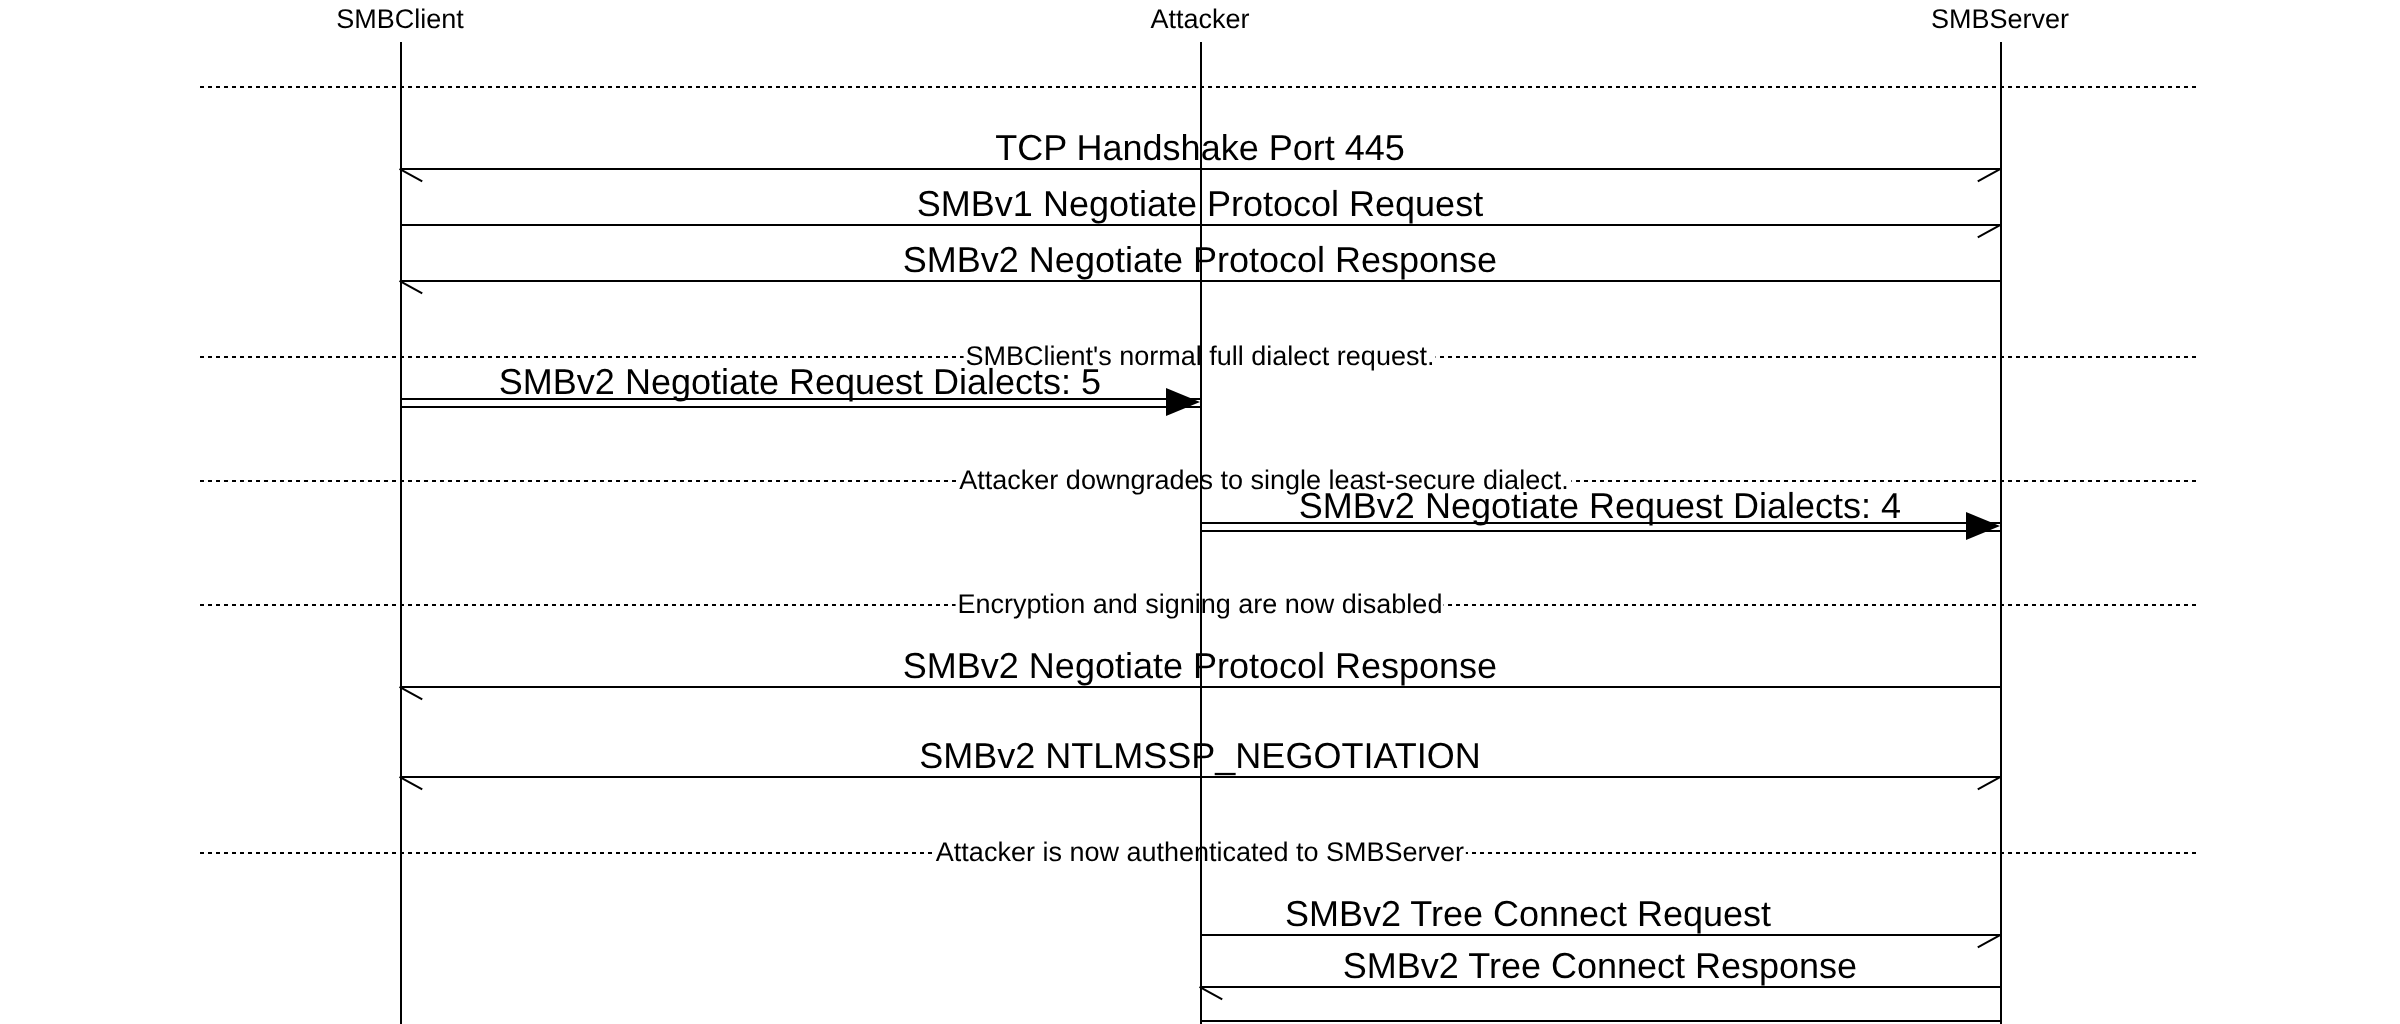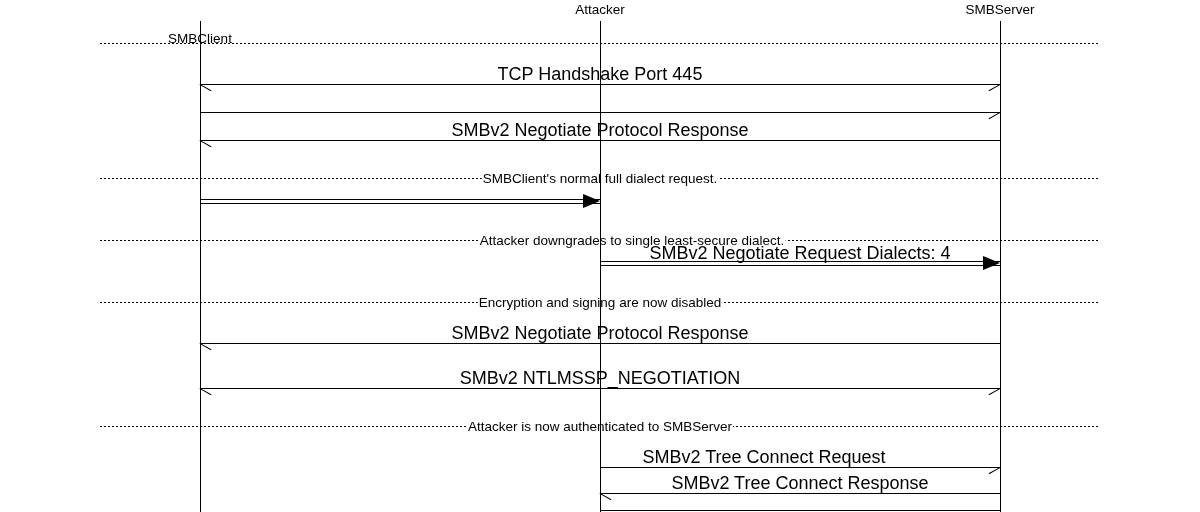--- a/index.html
+++ b/index.html
@@ -17,46 +17,48 @@
            border-top:1px solid #000;border-bottom:1px solid #000;}
   .mlabel{position:absolute;transform:translateX(-50%);font-size:18px;line-height:15px;
           height:15px;white-space:nowrap;z-index:5;}
   .ahead{position:absolute;width:13px;height:1px;background:#000;z-index:4;}
   .tri{position:absolute;width:0;height:0;z-index:4;}
 </style>
 </head>
 <body>
 
 <div id="stage">
-    <div class="plabel" style="left: 200px; top: 2px; margin-top: 29px;">SMBClient</div>
+    <div class="plabel" style="left: 200px; top: 2px;">SMBClient</div>
     <div class="lifeline" style="left: 200px; top: 21px;"></div>
     <div class="plabel" style="left: 600px; top: 2px;">Attacker</div>
     <div class="lifeline" style="left: 600px; top: 21px;"></div>
     <div class="plabel" style="left: 1000px; top: 2px;">SMBServer</div>
     <div class="lifeline" style="left: 1000px; top: 21px;"></div>
     <div class="divline" style="top: 43px; left: 100px; width: 1000px;"></div>
     <div class="divline" style="top: 178px; left: 100px; width: 1000px;"></div>
     <div class="divlabel" style="left: 600px; top: 178px;">SMBClient's normal full dialect request.</div>
     <div class="divline" style="top: 240px; left: 100px; width: 1000px;"></div>
     <div class="divlabel" style="left: 632px; top: 240px;">Attacker downgrades to single least-secure dialect.</div>
     <div class="divline" style="top: 302px; left: 100px; width: 1000px;"></div>
     <div class="divlabel" style="left: 600px; top: 302px;">Encryption and signing are now disabled</div>
     <div class="divline" style="top: 426px; left: 100px; width: 1000px;"></div>
     <div class="divlabel" style="left: 600px; top: 426px;">Attacker is now authenticated to SMBServer</div>
     <div class="mline" style="left: 200px; top: 84px; width: 800px;"></div>
     <div class="ahead" style="left: 200px; top: 84px; transform-origin: 0px 0px; transform: rotate(29deg);"></div>
     <div class="ahead" style="left: 987px; top: 84px; transform-origin: 100% 0px; transform: rotate(-29deg);"></div>
     <div class="mlabel" style="left: 600px; top: 67px;">TCP Handshake Port 445</div>
     <div class="mline" style="left: 200px; top: 112px; width: 800px;"></div>
     <div class="ahead" style="left: 987px; top: 112px; transform-origin: 100% 0px; transform: rotate(-29deg);"></div>
+    <div class="mlabel" style="left: 600px; top: 95px;">SMBv1 Negotiate Protocol Request</div>
     <div class="mline" style="left: 200px; top: 140px; width: 800px;"></div>
     <div class="ahead" style="left: 200px; top: 140px; transform-origin: 0px 0px; transform: rotate(29deg);"></div>
     <div class="mlabel" style="left: 600px; top: 123px;">SMBv2 Negotiate Protocol Response</div>
     <div class="mdouble" style="left: 200px; top: 199px; width: 400px;"></div>
     <div class="tri" style="top: 194px; border-top: 7px solid transparent; border-bottom: 7px solid transparent; left: 583px; border-left: 17px solid rgb(0, 0, 0);"></div>
+    <div class="mlabel" style="left: 400px; top: 184px;">SMBv2 Negotiate Request Dialects: 5</div>
     <div class="mdouble" style="left: 600px; top: 261px; width: 400px;"></div>
     <div class="tri" style="top: 256px; border-top: 7px solid transparent; border-bottom: 7px solid transparent; left: 983px; border-left: 17px solid rgb(0, 0, 0);"></div>
     <div class="mlabel" style="left: 800px; top: 246px;">SMBv2 Negotiate Request Dialects: 4</div>
     <div class="mline" style="left: 200px; top: 343px; width: 800px;"></div>
     <div class="ahead" style="left: 200px; top: 343px; transform-origin: 0px 0px; transform: rotate(29deg);"></div>
     <div class="mlabel" style="left: 600px; top: 326px;">SMBv2 Negotiate Protocol Response</div>
     <div class="mline" style="left: 200px; top: 388px; width: 800px;"></div>
     <div class="ahead" style="left: 200px; top: 388px; transform-origin: 0px 0px; transform: rotate(29deg);"></div>
     <div class="ahead" style="left: 987px; top: 388px; transform-origin: 100% 0px; transform: rotate(-29deg);"></div>
     <div class="mlabel" style="left: 600px; top: 371px;">SMBv2 NTLMSSP_NEGOTIATION</div>

